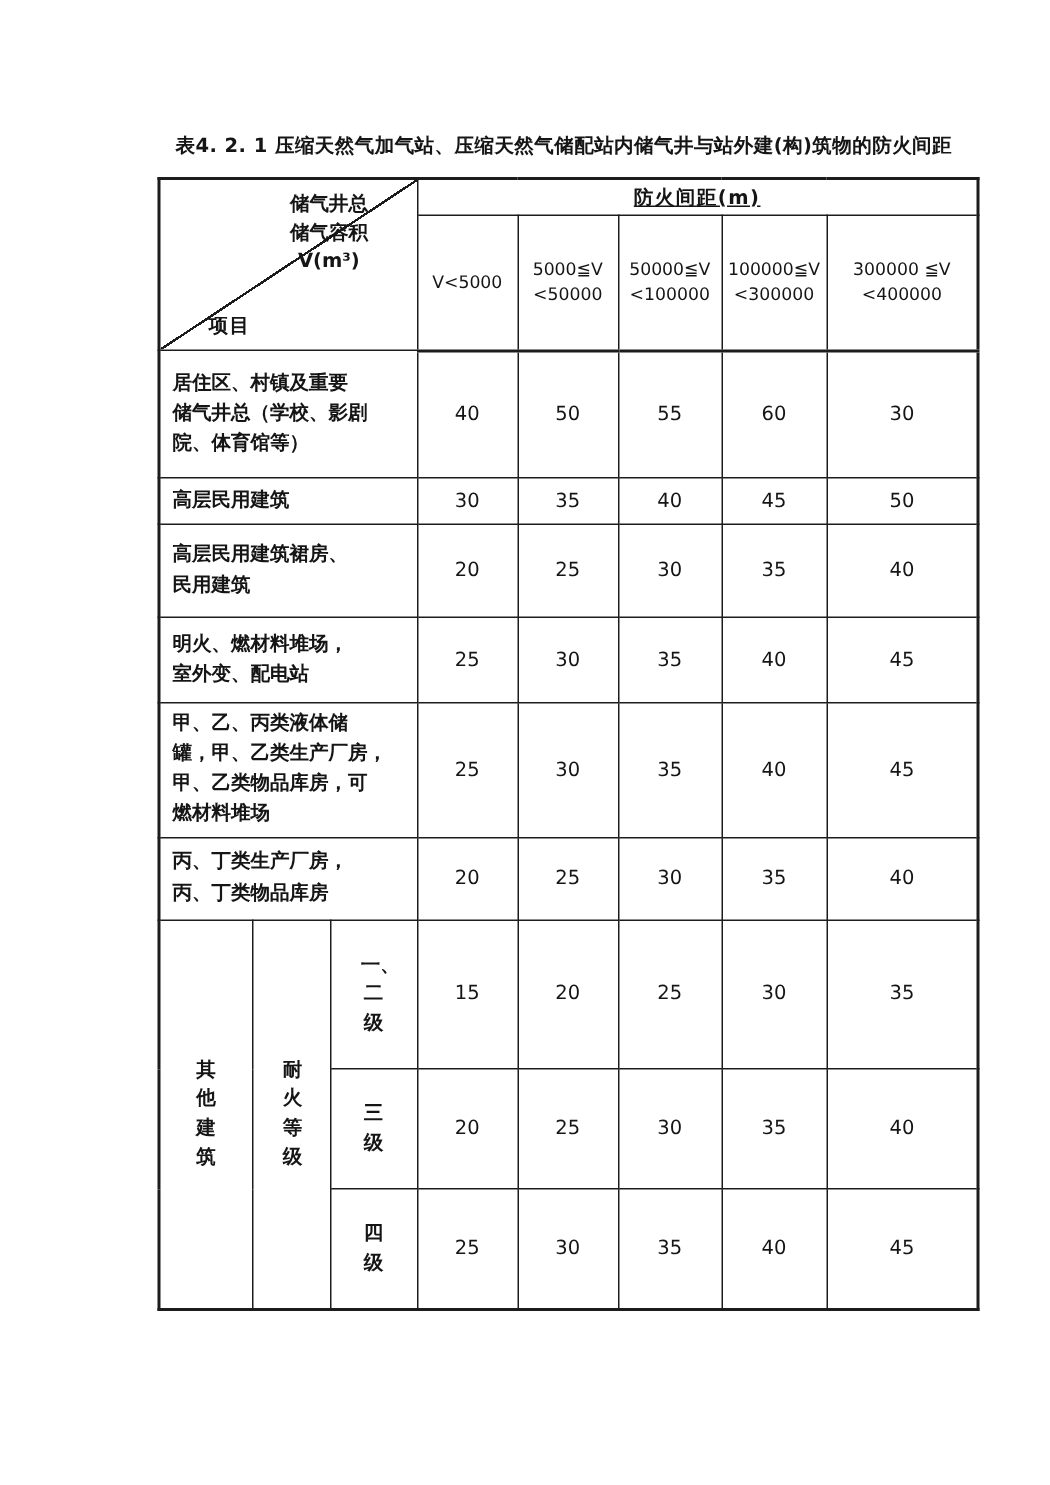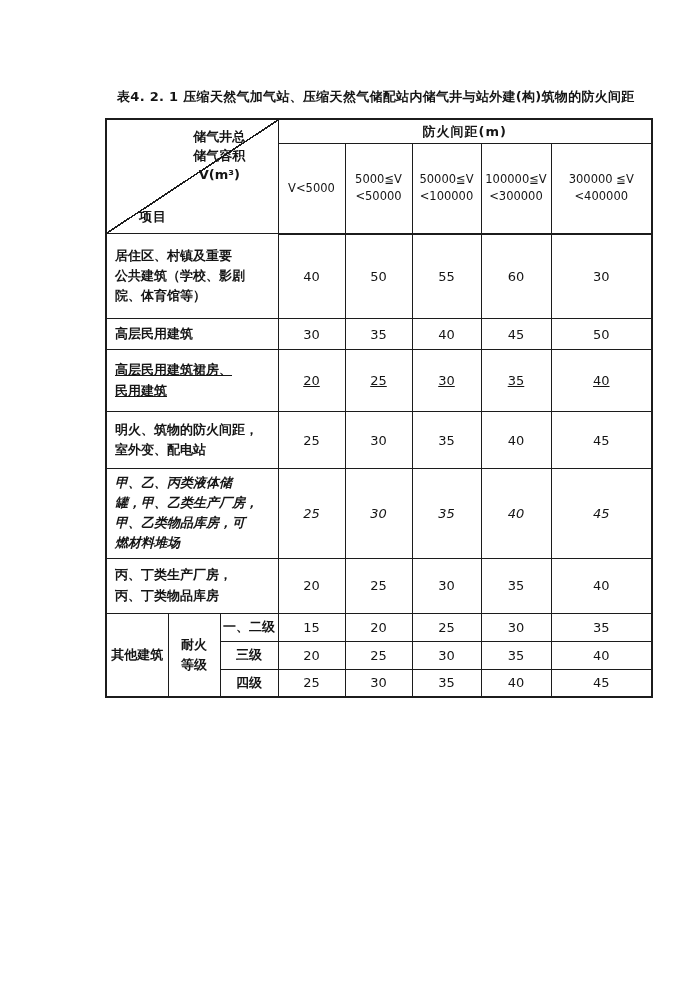--- a/index.html
+++ b/index.html
@@ -35,23 +35,23 @@
     text-align: center;
     vertical-align: middle;
     font-size: 13px;
     padding: 2px;
     overflow: hidden;
   }
   tr.h24 { height: 24px; margin-top: 24px; }
   tr.h88 { height: 88px; }
   tr.h85 { height: 85px; }
   tr.h31 { height: 31px; margin-left: 20px; }
-  tr.h62 { height: 62px; text-decoration: underline; }
+  tr.h62 { height: 62px; }
   tr.h57 { height: 57px; }
-  tr.h86 { height: 86px; font-style: italic; }
+  tr.h86 { height: 86px; }
   tr.h55 { height: 55px; margin-top: 48px; }
   tr.h28 { height: 28px; }
 
   td.corner { padding: 0; }
   .corner-box {
     position: relative;
     height: 113px;
     background-image: linear-gradient(to bottom right,
       transparent calc(50% - 0.8px),
       #1c1c1c calc(50% - 0.8px),
@@ -74,38 +74,39 @@
     left: 32px;
     bottom: 7px;
     font-size: 13px;
     font-weight: bold;
     letter-spacing: 1px;
   }
   td.group-hdr {
     font-size: 13px;
     font-weight: bold;
     letter-spacing: 1px;
+    text-decoration: underline;
   }
   tr.hdr2 td {
     font-size: 11.5px;
     white-space: pre-line;
     line-height: 1.5;
     border-bottom: 2px solid #1c1c1c;
   }
   td.label {
     text-align: left;
     padding: 4px 4px 4px 8px;
     white-space: pre-line;
     line-height: 1.55;
     font-weight: bold;
     font-size: 13px;
   }
   td.label-center {
     text-align: center;
-    padding: 0;
+    padding: 20px;
     white-space: pre-line;
     line-height: 1.5;
     font-weight: bold;
     font-size: 13px;
   }
   td.val { font-size: 13px; }
 </style>
 </head>
 <body>
 
@@ -143,21 +144,21 @@
     <td>50000≦V
 &lt;100000</td>
     <td>100000≦V
 &lt;300000</td>
     <td>300000 ≦V
 &lt;400000</td>
   </tr>
 
   <tr class="h85">
     <td colspan="3" class="label">居住区、村镇及重要
-公共建筑（学校、影剧
+储气井总（学校、影剧
 院、体育馆等）</td>
     <td class="val">40</td>
     <td class="val">50</td>
     <td class="val">55</td>
     <td class="val">60</td>
     <td class="val">30</td>
   </tr>
 
   <tr class="h31">
     <td colspan="3" class="label">高层民用建筑</td>
@@ -172,21 +173,21 @@
     <td colspan="3" class="label">高层民用建筑裙房、
 民用建筑</td>
     <td class="val">20</td>
     <td class="val">25</td>
     <td class="val">30</td>
     <td class="val">35</td>
     <td class="val">40</td>
   </tr>
 
   <tr class="h57">
-    <td colspan="3" class="label">明火、筑物的防火间距，
+    <td colspan="3" class="label">明火、燃材料堆场，
 室外变、配电站</td>
     <td class="val">25</td>
     <td class="val">30</td>
     <td class="val">35</td>
     <td class="val">40</td>
     <td class="val">45</td>
   </tr>
 
   <tr class="h86">
     <td colspan="3" class="label">甲、乙、丙类液体储

